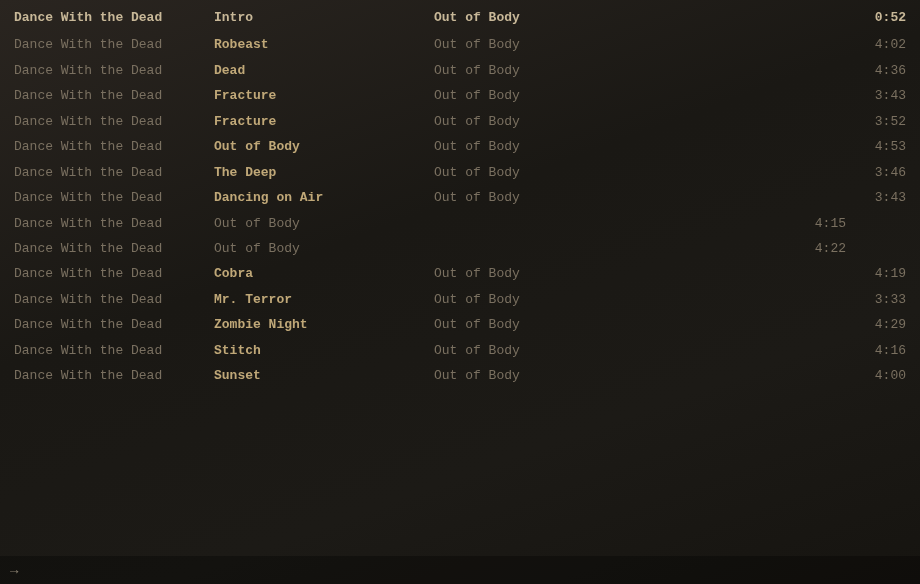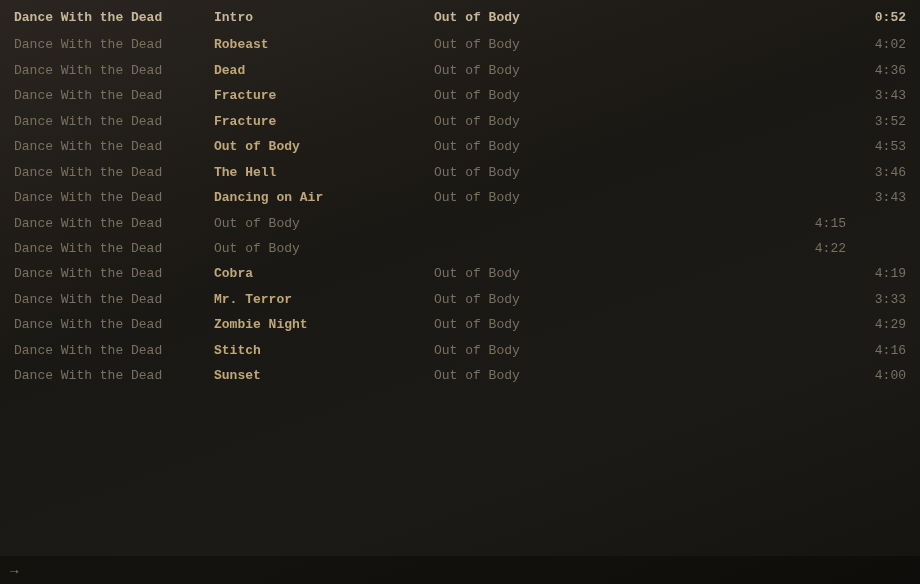--- a/index.html
+++ b/index.html
@@ -118,21 +118,21 @@
     </div>
     <div class="track-row">
       <span class="artist">Dance With the Dead</span>
       <span class="title">Out of Body</span>
       <span class="album">Out of Body</span>
       <span></span>
       <span class="duration">4:53</span>
     </div>
     <div class="track-row">
       <span class="artist">Dance With the Dead</span>
-      <span class="title">The Hell</span>
+      <span class="title">The Deep</span>
       <span class="album">Out of Body</span>
       <span></span>
       <span class="duration">3:46</span>
     </div>
     <div class="track-row">
       <span class="artist">Dance With the Dead</span>
       <span class="title">Dancing on Air</span>
       <span class="album">Out of Body</span>
       <span></span>
       <span class="duration">3:43</span>

